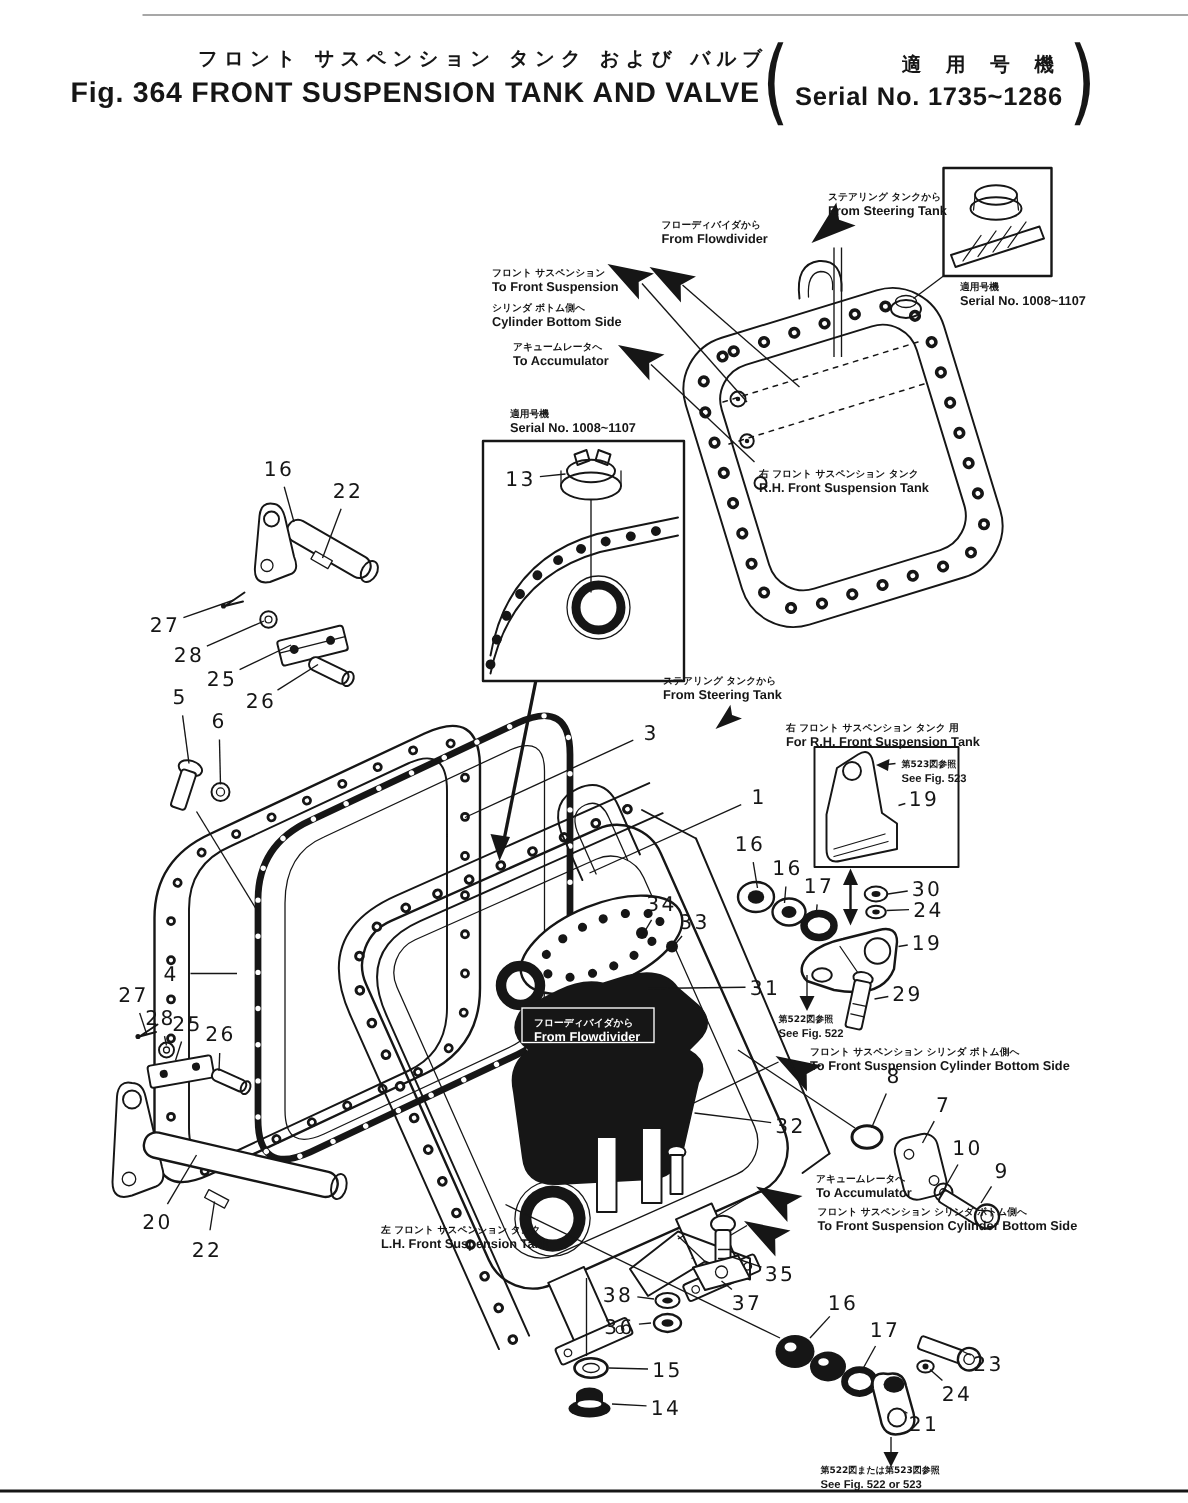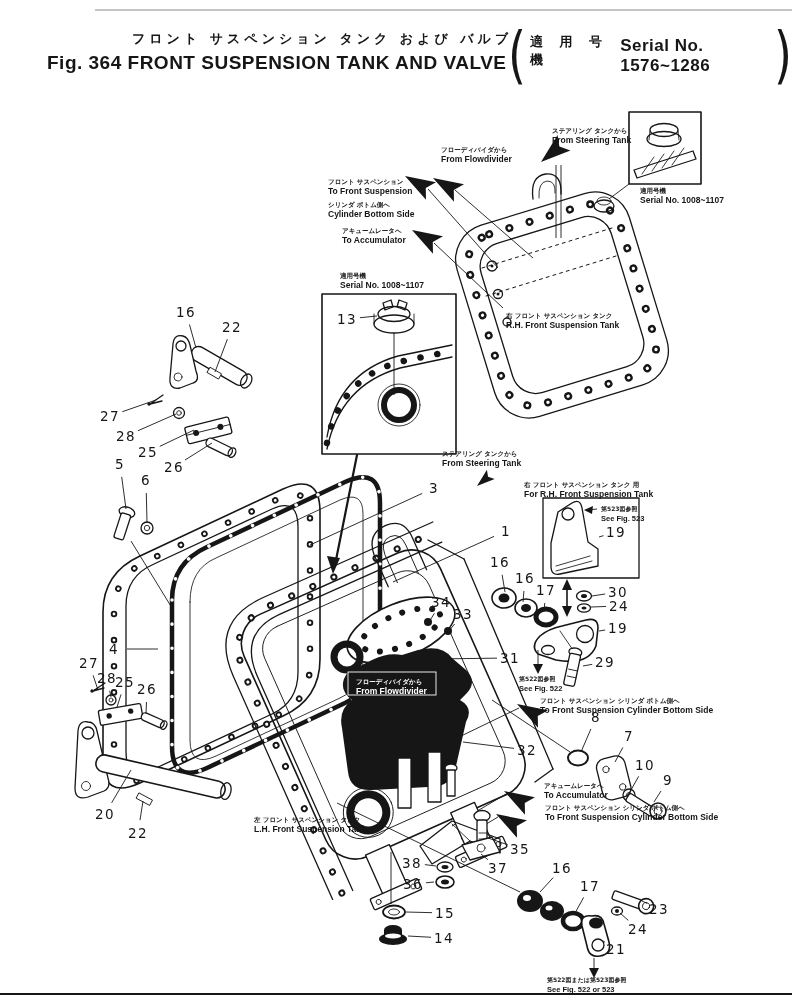--- a/index.html
+++ b/index.html
@@ -5,21 +5,21 @@
   html,body{margin:0;padding:0;background:#e8e8e8;}
   #page{position:relative;width:792px;height:1002px;background:#ffffff;overflow:hidden;
         font-family:"Liberation Sans",sans-serif;color:#161616;}
   
   #hdr{position:absolute;left:0;top:0;width:792px;height:100px;}
   #title-jp{position:absolute;left:132px;top:30px;font-size:13px;font-weight:700;letter-spacing:4px;
             font-family:"DejaVu Sans",sans-serif;white-space:nowrap;}
   #title-en{position:absolute;left:47px;top:52px;font-size:19px;font-weight:700;letter-spacing:.5px;white-space:nowrap;}
   #serialblk{position:absolute;left:508px;top:26px;height:56px;display:flex;align-items:center;}
   .paren{font-size:46px;font-weight:400;transform:scaleY(1.35);line-height:1;font-family:"DejaVu Sans",sans-serif;}
-  #serialtxt{display:flex;flex-direction:row;justify-content:center;margin:0 4px;}
+  #serialtxt{display:flex;flex-direction:column;justify-content:center;margin:0 4px;text-align:right;}
   #serial-jp{font-size:13px;font-weight:700;letter-spacing:6px;font-family:"DejaVu Sans",sans-serif;}
   #serial-en{font-size:17px;font-weight:700;margin-top:3px;letter-spacing:.5px;}
   
   svg text{user-select:none;}
   .ln{fill:none;stroke:#161616;stroke-width:1.3;stroke-linejoin:round;stroke-linecap:round;}
   .thin{stroke-width:.85;} .med{stroke-width:1.6;} .thk{stroke-width:2.2;} .band{stroke-width:4.5;}
   .fill{fill:#161616;stroke:none;} .wfill{fill:#ffffff;}
   .dash{stroke-dasharray:3 4;stroke-width:1;}
   .dots{fill:none;stroke:#161616;stroke-linecap:round;}
   .dw{stroke:#ffffff;}
@@ -36,21 +36,21 @@
 
 <div id="page">
 
   <div id="hdr">
     <div id="title-jp">フロント サスペンション タンク および バルブ</div>
     <div id="title-en">Fig. 364 FRONT SUSPENSION TANK AND VALVE</div>
     <div id="serialblk">
       <span class="paren">(</span>
       <span id="serialtxt">
         <span id="serial-jp">適 用 号 機</span>
-        <span id="serial-en">Serial No. 1576~1286</span>
+        <span id="serial-en">Serial No. 1735~1286</span>
       </span>
       <span class="paren">)</span>
     </div>
   </div>
 
   <svg id="diagram" width="792" height="1002" viewBox="0 0 792 1002" xmlns="http://www.w3.org/2000/svg">
     <defs>
       <g id="arr">
           <polygon points="0,0 30,-10 24,0 30,10" fill="#161616"></polygon>
         </g>

